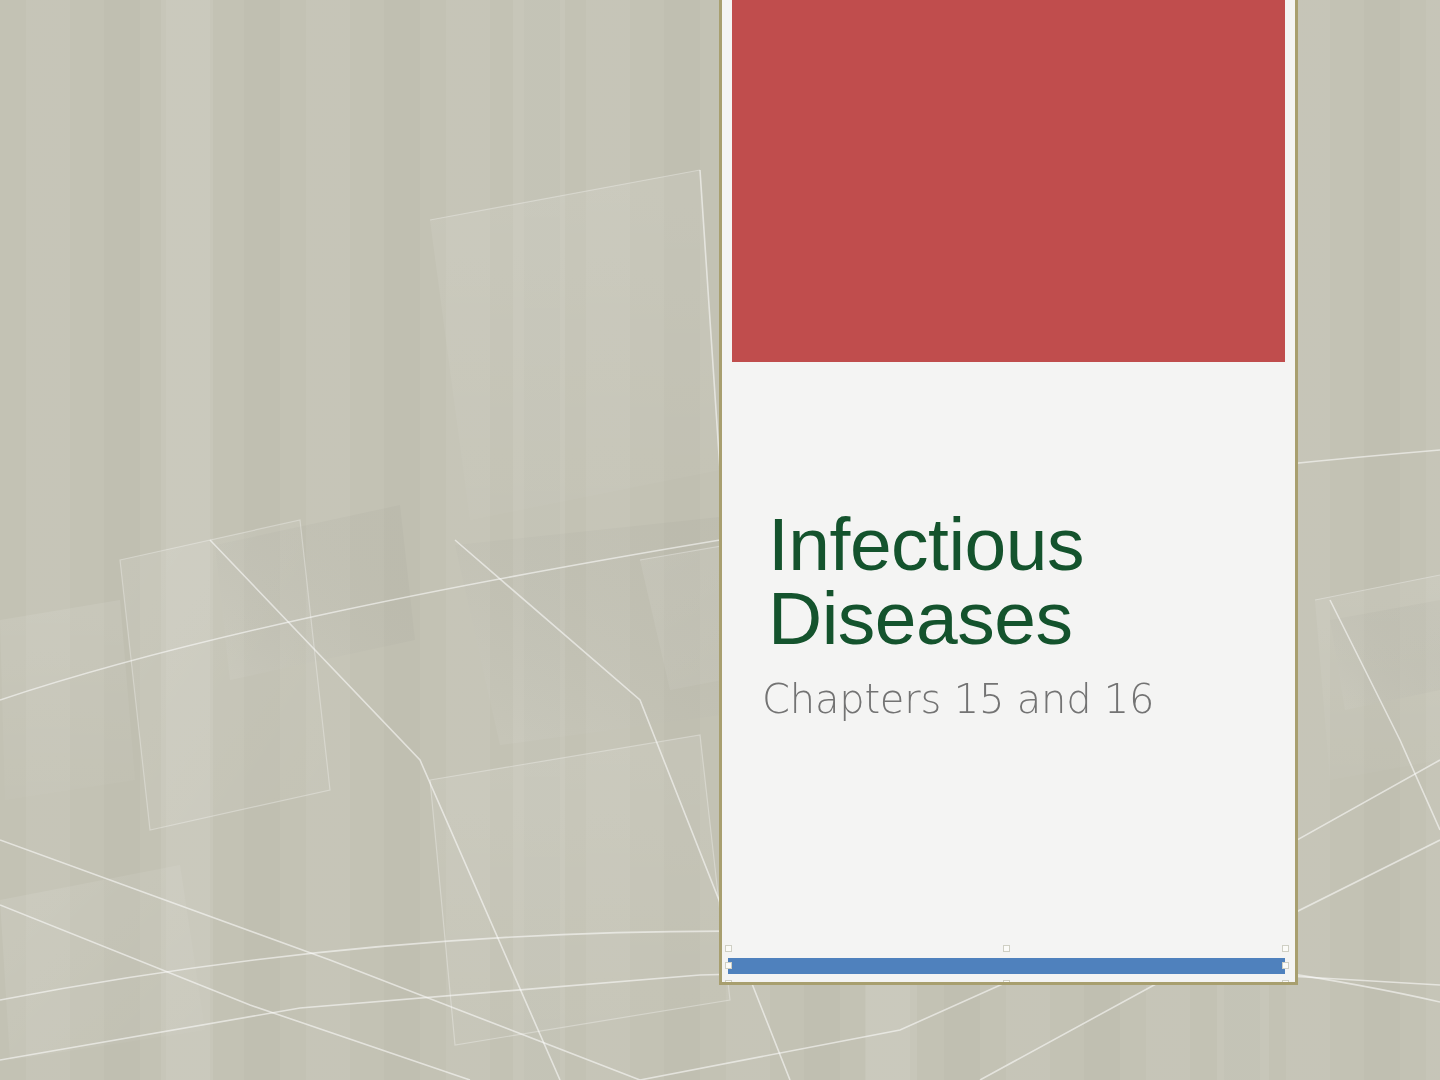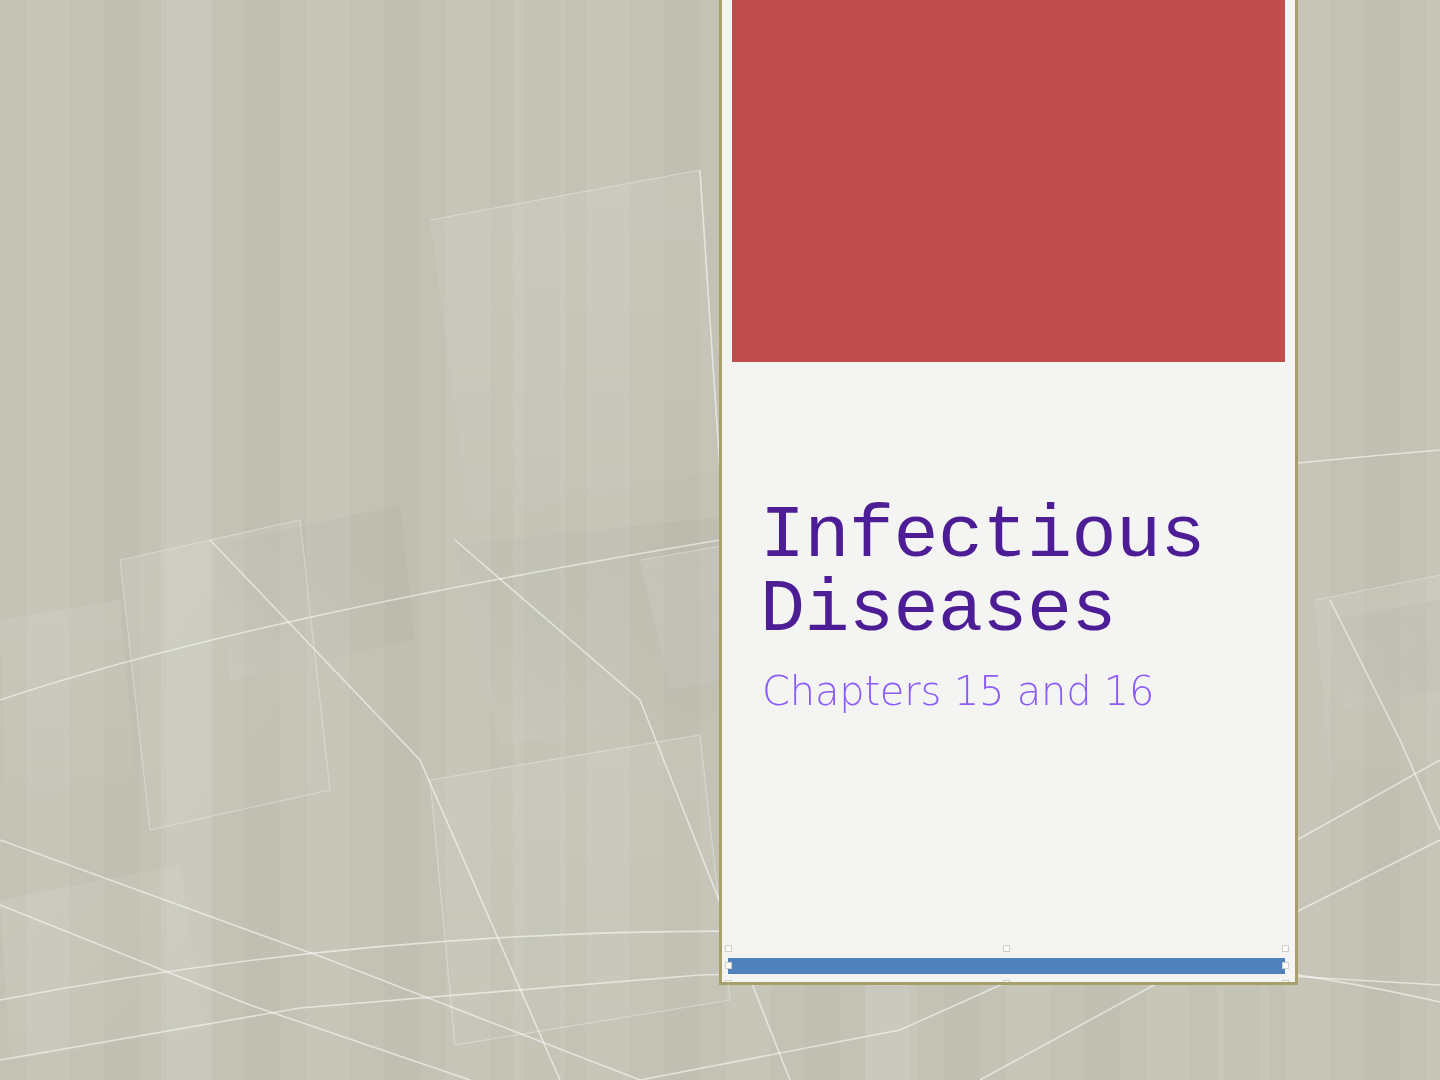--- a/index.html
+++ b/index.html
@@ -109,38 +109,38 @@
 
   
   #text-area {
     position: absolute;
     left: 38px;
     top: 500px;
     width: 500px;
   }
 
   #slide-title {
-    margin: 0;
-    font-family: Liberation Mono, monospace;
+    margin: 8px;
+    font-family: Liberation Sans, sans-serif;
     font-weight: 300;
     font-size: 75px;
     line-height: 0.98;
     letter-spacing: -0.5px;
-    color: #4c1d95;
+    color: #14532d;
     white-space: pre-line;
   }
 
   #slide-subtitle {
     margin: 22px 0 0 2px;
     font-family: "DejaVu Sans", "Liberation Sans", sans-serif;
     font-weight: 300;
     font-size: 40px;
     line-height: 1.1;
     letter-spacing: -0.2px;
-    color: #8b5cf6;
+    color: #737373;
   }
 
   
   #bottom-rule {
     position: absolute;
     left: 6px;
     top: 958px;
     width: 557px;
     height: 16px;
     background: #4f81bd;

